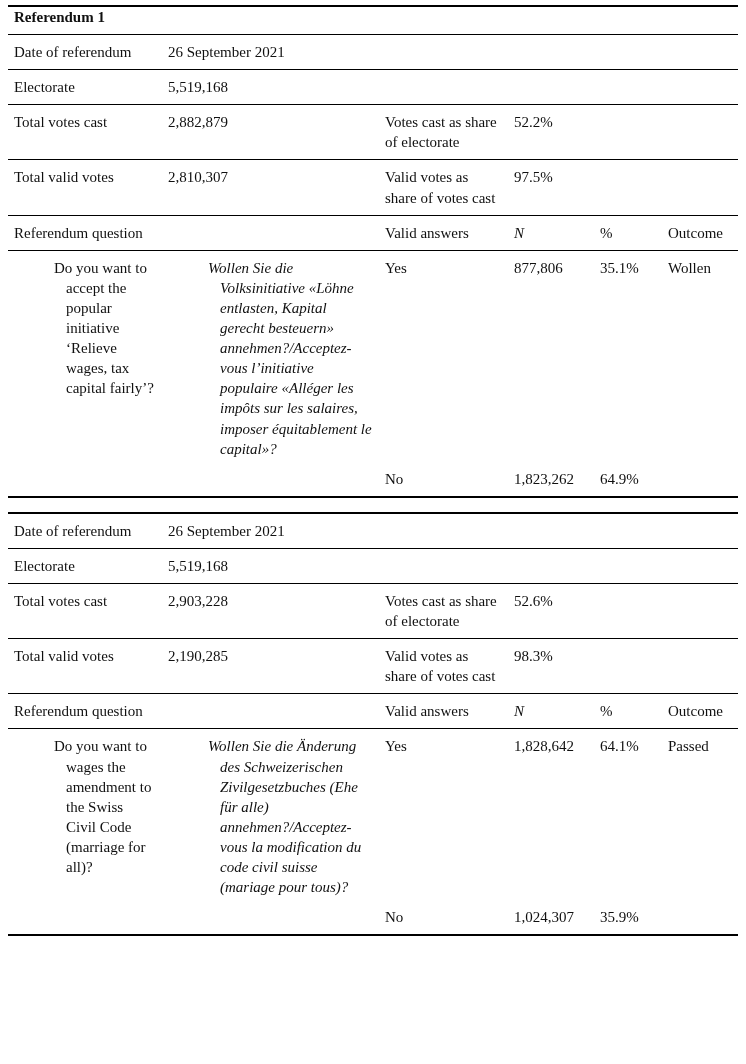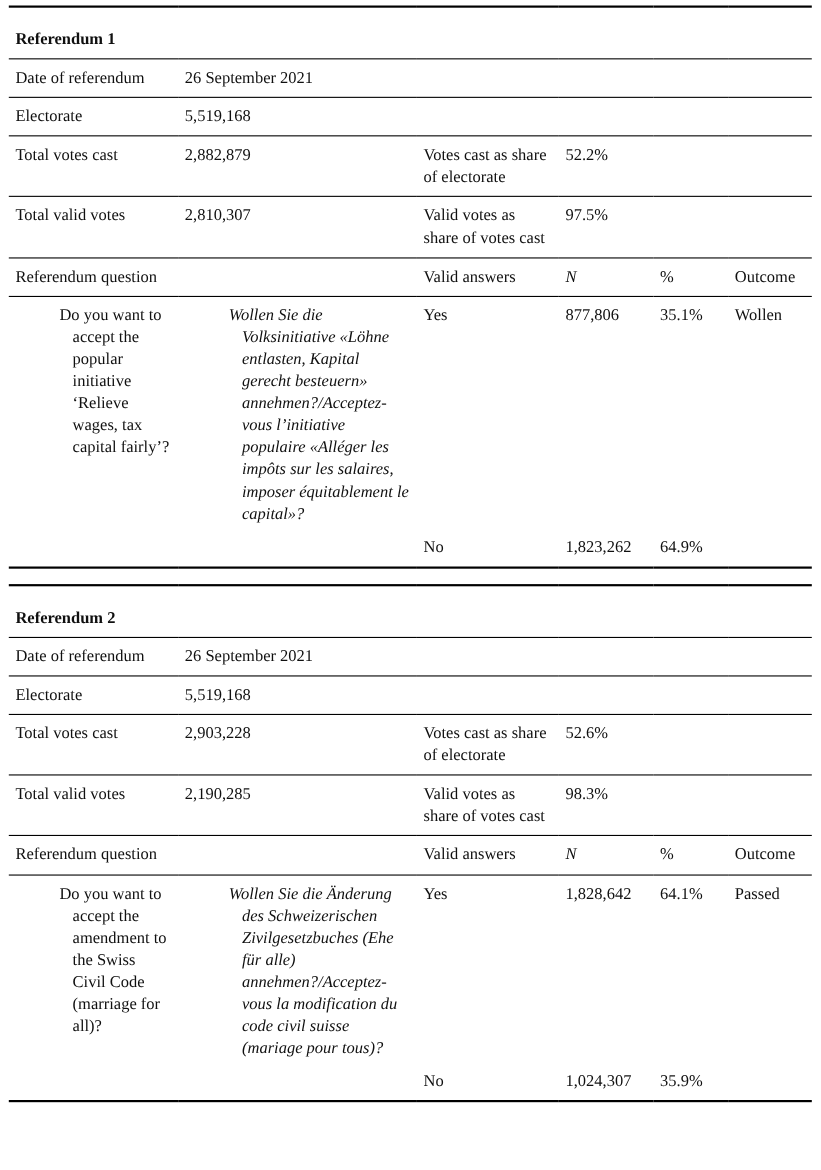--- a/index.html
+++ b/index.html
@@ -27,21 +27,21 @@
   col.c5 { width: 68px; }
   col.c6 { width: 76px; }
   td {
     vertical-align: top;
     padding: 7px 6px;
     line-height: 1.34;
   }
   tr.rule td { border-bottom: 1px solid #000; }
   tr.title td {
     font-weight: bold;
-    padding-top: 19px;
+    padding-top: 0;
     padding-bottom: 7px;
   }
   .italic { font-style: italic; }
   .hang {
     padding-left: 12px;
     text-indent: -12px;
     margin-left: 40px;
   }
   tr.ans-yes td { padding-bottom: 4px; }
   tr.ans-no td { padding-top: 6px; }
@@ -117,23 +117,20 @@
   <table class="ref">
     <colgroup>
       <col class="c1">
         <col class="c2">
         <col class="c3">
         <col class="c4">
         <col class="c5">
         <col class="c6">
     </colgroup>
     <tbody>
-      <tr class="title rule">
-        <td colspan="6">Referendum 2</td>
-      </tr>
       <tr class="rule">
         <td>Date of referendum</td>
         <td colspan="5">26 September 2021</td>
       </tr>
       <tr class="rule">
         <td>Electorate</td>
         <td colspan="5">5,519,168</td>
       </tr>
       <tr class="rule">
         <td>Total votes cast</td>
@@ -149,21 +146,21 @@
       </tr>
       <tr class="rule">
         <td colspan="2">Referendum question</td>
         <td>Valid answers</td>
         <td class="italic">N</td>
         <td>%</td>
         <td>Outcome</td>
       </tr>
       <tr class="ans-yes">
         <td>
-          <div class="hang">Do you want to accept the amendment to the Swiss Civil Code (marriage for all)?</div>
+          <div class="hang">Do you want to wages the amendment to the Swiss Civil Code (marriage for all)?</div>
         </td>
         <td class="italic">
           <div class="hang">Wollen Sie die Änderung des Schweizerischen Zivilgesetzbuches (Ehe für alle) annehmen?/Acceptez-vous la modification du code civil suisse (mariage pour tous)?</div>
         </td>
         <td>Yes</td>
         <td>1,828,642</td>
         <td>64.1%</td>
         <td>Passed</td>
       </tr>
       <tr class="ans-no">

